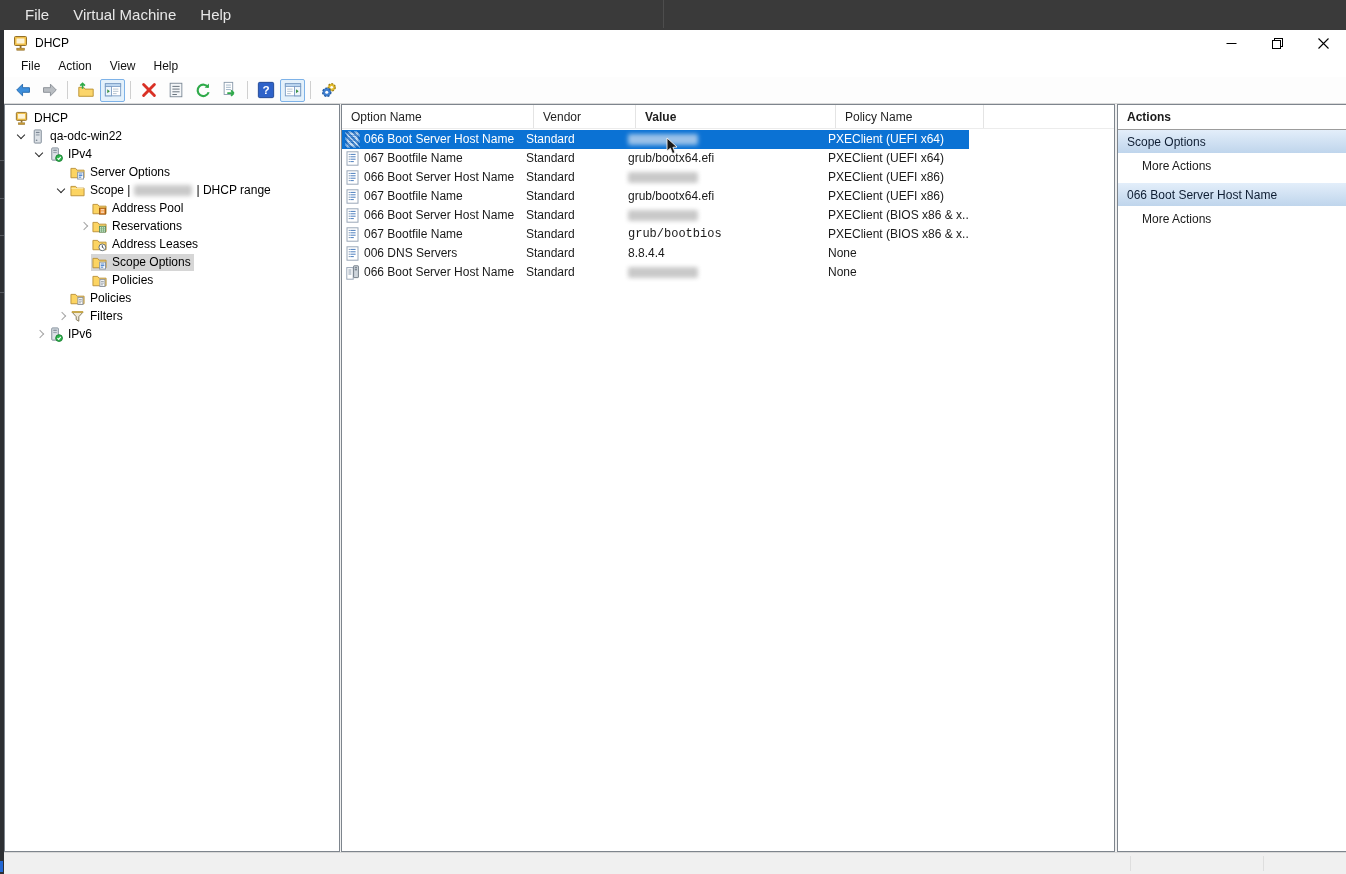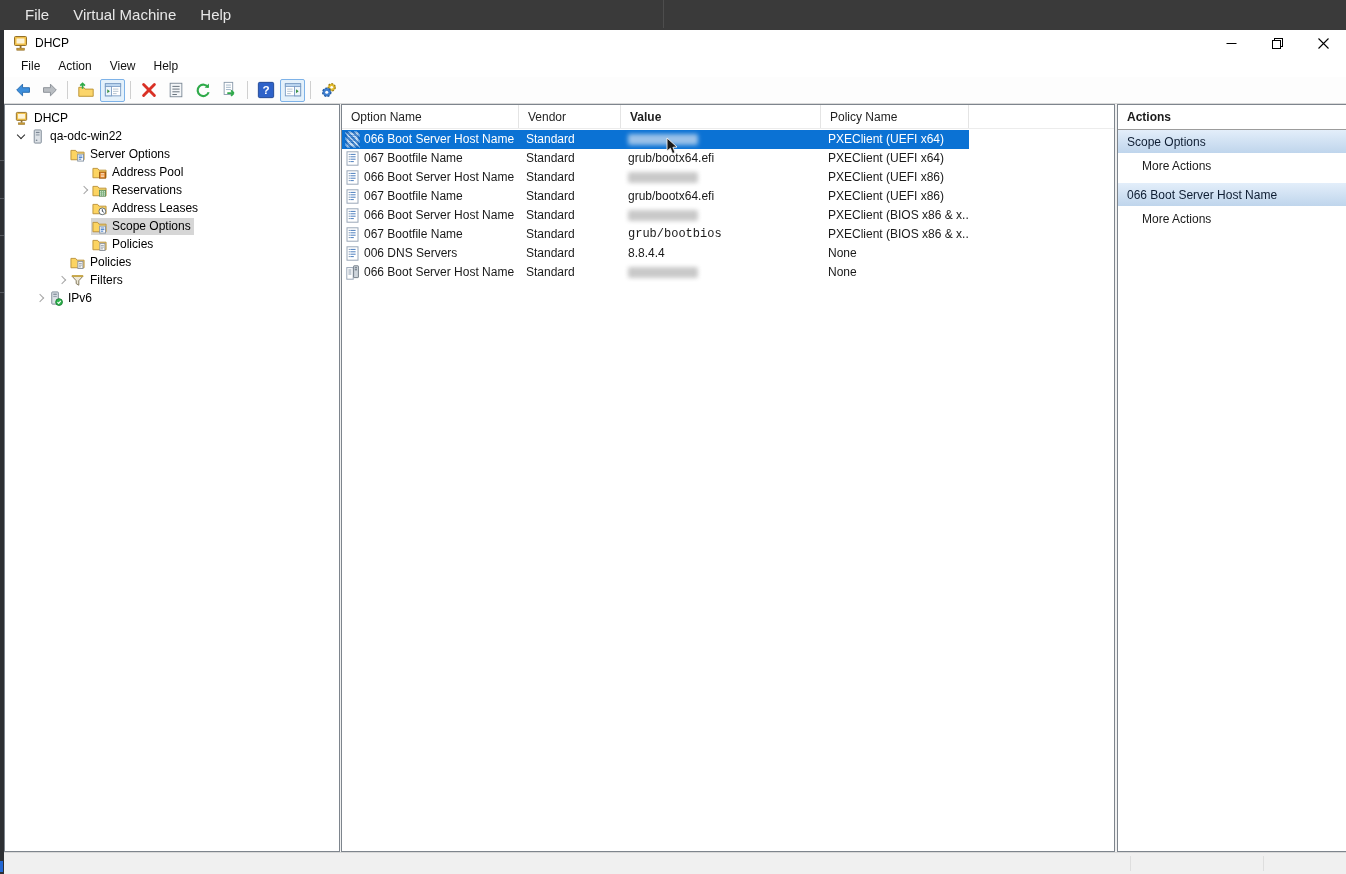--- a/index.html
+++ b/index.html
@@ -268,151 +268,182 @@
                   <rect x="4.5" y="1" width="7.5" height="14" rx=".8" fill="#dde2e7" stroke="#7b8794"></rect>
                   <rect x="6.2" y="3" width="4" height="1.4" fill="#7b8794"></rect>
                   <rect x="6.2" y="5.6" width="4" height="1.4" fill="#9aa5b0"></rect>
                   <circle cx="7" cy="12" r=".9" fill="#7b8794"></circle>
                 </svg>
               </span>
               <span class="tree-label">qa-odc-win22</span>
             </span>
           </div>
           <div class="tree-row">
-            <span class="tree-indent" style="width: 50px;"></span>
-            <span class="chev none"></span>
-            <span class="tree-hl">
-              <span class="icon tree-ic">
-                <svg viewBox="0 0 16 16">
-                  <path d="M1 13.6 V3.6 h5 l1.4 1.9 H15 v8.1 Z" fill="#fcd462" stroke="#bc923a"></path>
-                  <rect x="8.2" y="7.6" width="6.2" height="7.4" fill="#fff" stroke="#8392a4"></rect>
-                  <path d="M9.4 9.6h3.8M9.4 11.3h3.8M9.4 13h2.6" stroke="#3c78c8"></path>
-                </svg>
-              </span>
-              <span class="tree-label">Server Options</span>
-            </span>
-          </div>
-          <div class="tree-row">
-            <span class="tree-indent" style="width: 72px;"></span>
-            <span class="chev none"></span>
-            <span class="tree-hl">
-              <span class="icon tree-ic">
-                <svg viewBox="0 0 16 16">
-                  <path d="M1 13.6 V3.6 h5 l1.4 1.9 H15 v8.1 Z" fill="#fcd462" stroke="#bc923a"></path>
-                  <rect x="8" y="7.6" width="6.4" height="6.4" fill="#e88a2e" stroke="#9c5a14"></rect>
-                  <path d="M9.4 9.2h3.6M9.4 10.8h3.6M9.4 12.4h3.6" stroke="#fbe3c6"></path>
-                </svg>
-              </span>
-              <span class="tree-label">Address Pool</span>
-            </span>
-          </div>
-          <div class="tree-row">
-            <span class="tree-indent" style="width: 72px;"></span>
-            <span class="chev right"></span>
-            <span class="tree-hl">
-              <span class="icon tree-ic">
-                <svg viewBox="0 0 16 16">
-                  <path d="M1 13.6 V3.6 h5 l1.4 1.9 H15 v8.1 Z" fill="#fcd462" stroke="#bc923a"></path>
-                  <rect x="8" y="7.8" width="6.4" height="6.2" fill="#eaf5ea" stroke="#5a8a5a"></rect>
-                  <path d="M8 9.8h6.4M8 11.8h6.4M10.2 7.8v6.2M12.3 7.8v6.2" stroke="#7cb07c"></path>
-                </svg>
-              </span>
-              <span class="tree-label">Reservations</span>
-            </span>
-          </div>
-          <div class="tree-row">
-            <span class="tree-indent" style="width: 72px;"></span>
-            <span class="chev none"></span>
-            <span class="tree-hl">
-              <span class="icon tree-ic">
-                <svg viewBox="0 0 16 16">
-                  <path d="M1 13.6 V3.6 h5 l1.4 1.9 H15 v8.1 Z" fill="#fcd462" stroke="#bc923a"></path>
-                  <circle cx="11" cy="11" r="3.6" fill="#fff" stroke="#5b6770"></circle>
-                  <path d="M11 8.8 v2.2 l1.6 1" stroke="#2b3540" fill="none"></path>
-                </svg>
-              </span>
-              <span class="tree-label">Address Leases</span>
-            </span>
-          </div>
-          <div class="tree-row">
-            <span class="tree-indent" style="width: 72px;"></span>
-            <span class="chev none"></span>
-            <span class="tree-hl selected">
-              <span class="icon tree-ic">
-                <svg viewBox="0 0 16 16">
-                  <path d="M1 13.6 V3.6 h5 l1.4 1.9 H15 v8.1 Z" fill="#fcd462" stroke="#bc923a"></path>
-                  <rect x="8.2" y="7.6" width="6.2" height="7.4" fill="#fff" stroke="#8392a4"></rect>
-                  <path d="M9.4 9.6h3.8M9.4 11.3h3.8M9.4 13h2.6" stroke="#3c78c8"></path>
-                </svg>
-              </span>
-              <span class="tree-label">Scope Options</span>
-            </span>
-          </div>
-          <div class="tree-row">
-            <span class="tree-indent" style="width: 72px;"></span>
-            <span class="chev none"></span>
-            <span class="tree-hl">
-              <span class="icon tree-ic">
-                <svg viewBox="0 0 16 16">
-                  <path d="M1 13.6 V3.6 h5 l1.4 1.9 H15 v8.1 Z" fill="#fcd462" stroke="#bc923a"></path>
-                  <rect x="8.4" y="6.8" width="5.4" height="7.6" fill="#f6f6f6" stroke="#8d949c"></rect>
-                  <path d="M9.6 9h3M9.6 10.8h3M9.6 12.6h2" stroke="#9aa2ab"></path>
-                </svg>
-              </span>
-              <span class="tree-label">Policies</span>
-            </span>
-          </div>
-          <div class="tree-row">
-            <span class="tree-indent" style="width: 50px;"></span>
-            <span class="chev none"></span>
-            <span class="tree-hl">
-              <span class="icon tree-ic">
-                <svg viewBox="0 0 16 16">
-                  <path d="M1 13.6 V3.6 h5 l1.4 1.9 H15 v8.1 Z" fill="#fcd462" stroke="#bc923a"></path>
-                  <rect x="8.4" y="6.8" width="5.4" height="7.6" fill="#f6f6f6" stroke="#8d949c"></rect>
-                  <path d="M9.6 9h3M9.6 10.8h3M9.6 12.6h2" stroke="#9aa2ab"></path>
-                </svg>
-              </span>
-              <span class="tree-label">Policies</span>
-            </span>
-          </div>
-          <div class="tree-row">
-            <span class="tree-indent" style="width: 50px;"></span>
-            <span class="chev right"></span>
-            <span class="tree-hl">
-              <span class="icon tree-ic">
-                <svg viewBox="0 0 16 16">
-                  <path d="M2 3.2 h12 l-4.6 5 v4.8 l-2.8 -1.7 V8.2 Z" fill="#efe9d8" stroke="#7d7355"></path>
-                  <path d="M2 3.2 h12" stroke="#caa63e" stroke-width="1.8"></path>
-                </svg>
-              </span>
-              <span class="tree-label">Filters</span>
-            </span>
-          </div>
-          <div class="tree-row">
             <span class="tree-indent" style="width: 28px;"></span>
-            <span class="chev right"></span>
+            <span class="chev down"></span>
             <span class="tree-hl">
               <span class="icon tree-ic">
                 <svg viewBox="0 0 16 16">
                   <rect x="4" y="1" width="7" height="13" rx=".8" fill="#dde2e7" stroke="#7b8794"></rect>
                   <rect x="5.6" y="2.8" width="3.8" height="1.3" fill="#7b8794"></rect>
                   <rect x="5.6" y="5.2" width="3.8" height="1.3" fill="#9aa5b0"></rect>
                   <circle cx="11.8" cy="11.8" r="3.6" fill="#2db84d" stroke="#1d7e34"></circle>
                   <path d="M10.1 11.9 l1.3 1.3 2.2-2.6" stroke="#fff" stroke-width="1.2" fill="none"></path>
                 </svg>
               </span>
+              <span class="tree-label">IPv4</span>
+            </span>
+          </div>
+          <div class="tree-row">
+            <span class="tree-indent" style="width: 50px;"></span>
+            <span class="chev none"></span>
+            <span class="tree-hl">
+              <span class="icon tree-ic">
+                <svg viewBox="0 0 16 16">
+                  <path d="M1 13.6 V3.6 h5 l1.4 1.9 H15 v8.1 Z" fill="#fcd462" stroke="#bc923a"></path>
+                  <rect x="8.2" y="7.6" width="6.2" height="7.4" fill="#fff" stroke="#8392a4"></rect>
+                  <path d="M9.4 9.6h3.8M9.4 11.3h3.8M9.4 13h2.6" stroke="#3c78c8"></path>
+                </svg>
+              </span>
+              <span class="tree-label">Server Options</span>
+            </span>
+          </div>
+          <div class="tree-row">
+            <span class="tree-indent" style="width: 50px;"></span>
+            <span class="chev down"></span>
+            <span class="tree-hl">
+              <span class="icon tree-ic">
+                <svg viewBox="0 0 16 16">
+                  <path d="M1 13.6 V3.6 h5 l1.4 1.9 H15 v8.1 Z" fill="#fcd462" stroke="#bc923a"></path>
+                  <path d="M1.6 5.8 H14.4" stroke="#fde9a8"></path>
+                </svg>
+              </span>
+              <span class="tree-label">Scope |</span>
+              <span class="redact tree"></span>
+              <span class="tree-label">| DHCP range</span>
+            </span>
+          </div>
+          <div class="tree-row">
+            <span class="tree-indent" style="width: 72px;"></span>
+            <span class="chev none"></span>
+            <span class="tree-hl">
+              <span class="icon tree-ic">
+                <svg viewBox="0 0 16 16">
+                  <path d="M1 13.6 V3.6 h5 l1.4 1.9 H15 v8.1 Z" fill="#fcd462" stroke="#bc923a"></path>
+                  <rect x="8" y="7.6" width="6.4" height="6.4" fill="#e88a2e" stroke="#9c5a14"></rect>
+                  <path d="M9.4 9.2h3.6M9.4 10.8h3.6M9.4 12.4h3.6" stroke="#fbe3c6"></path>
+                </svg>
+              </span>
+              <span class="tree-label">Address Pool</span>
+            </span>
+          </div>
+          <div class="tree-row">
+            <span class="tree-indent" style="width: 72px;"></span>
+            <span class="chev right"></span>
+            <span class="tree-hl">
+              <span class="icon tree-ic">
+                <svg viewBox="0 0 16 16">
+                  <path d="M1 13.6 V3.6 h5 l1.4 1.9 H15 v8.1 Z" fill="#fcd462" stroke="#bc923a"></path>
+                  <rect x="8" y="7.8" width="6.4" height="6.2" fill="#eaf5ea" stroke="#5a8a5a"></rect>
+                  <path d="M8 9.8h6.4M8 11.8h6.4M10.2 7.8v6.2M12.3 7.8v6.2" stroke="#7cb07c"></path>
+                </svg>
+              </span>
+              <span class="tree-label">Reservations</span>
+            </span>
+          </div>
+          <div class="tree-row">
+            <span class="tree-indent" style="width: 72px;"></span>
+            <span class="chev none"></span>
+            <span class="tree-hl">
+              <span class="icon tree-ic">
+                <svg viewBox="0 0 16 16">
+                  <path d="M1 13.6 V3.6 h5 l1.4 1.9 H15 v8.1 Z" fill="#fcd462" stroke="#bc923a"></path>
+                  <circle cx="11" cy="11" r="3.6" fill="#fff" stroke="#5b6770"></circle>
+                  <path d="M11 8.8 v2.2 l1.6 1" stroke="#2b3540" fill="none"></path>
+                </svg>
+              </span>
+              <span class="tree-label">Address Leases</span>
+            </span>
+          </div>
+          <div class="tree-row">
+            <span class="tree-indent" style="width: 72px;"></span>
+            <span class="chev none"></span>
+            <span class="tree-hl selected">
+              <span class="icon tree-ic">
+                <svg viewBox="0 0 16 16">
+                  <path d="M1 13.6 V3.6 h5 l1.4 1.9 H15 v8.1 Z" fill="#fcd462" stroke="#bc923a"></path>
+                  <rect x="8.2" y="7.6" width="6.2" height="7.4" fill="#fff" stroke="#8392a4"></rect>
+                  <path d="M9.4 9.6h3.8M9.4 11.3h3.8M9.4 13h2.6" stroke="#3c78c8"></path>
+                </svg>
+              </span>
+              <span class="tree-label">Scope Options</span>
+            </span>
+          </div>
+          <div class="tree-row">
+            <span class="tree-indent" style="width: 72px;"></span>
+            <span class="chev none"></span>
+            <span class="tree-hl">
+              <span class="icon tree-ic">
+                <svg viewBox="0 0 16 16">
+                  <path d="M1 13.6 V3.6 h5 l1.4 1.9 H15 v8.1 Z" fill="#fcd462" stroke="#bc923a"></path>
+                  <rect x="8.4" y="6.8" width="5.4" height="7.6" fill="#f6f6f6" stroke="#8d949c"></rect>
+                  <path d="M9.6 9h3M9.6 10.8h3M9.6 12.6h2" stroke="#9aa2ab"></path>
+                </svg>
+              </span>
+              <span class="tree-label">Policies</span>
+            </span>
+          </div>
+          <div class="tree-row">
+            <span class="tree-indent" style="width: 50px;"></span>
+            <span class="chev none"></span>
+            <span class="tree-hl">
+              <span class="icon tree-ic">
+                <svg viewBox="0 0 16 16">
+                  <path d="M1 13.6 V3.6 h5 l1.4 1.9 H15 v8.1 Z" fill="#fcd462" stroke="#bc923a"></path>
+                  <rect x="8.4" y="6.8" width="5.4" height="7.6" fill="#f6f6f6" stroke="#8d949c"></rect>
+                  <path d="M9.6 9h3M9.6 10.8h3M9.6 12.6h2" stroke="#9aa2ab"></path>
+                </svg>
+              </span>
+              <span class="tree-label">Policies</span>
+            </span>
+          </div>
+          <div class="tree-row">
+            <span class="tree-indent" style="width: 50px;"></span>
+            <span class="chev right"></span>
+            <span class="tree-hl">
+              <span class="icon tree-ic">
+                <svg viewBox="0 0 16 16">
+                  <path d="M2 3.2 h12 l-4.6 5 v4.8 l-2.8 -1.7 V8.2 Z" fill="#efe9d8" stroke="#7d7355"></path>
+                  <path d="M2 3.2 h12" stroke="#caa63e" stroke-width="1.8"></path>
+                </svg>
+              </span>
+              <span class="tree-label">Filters</span>
+            </span>
+          </div>
+          <div class="tree-row">
+            <span class="tree-indent" style="width: 28px;"></span>
+            <span class="chev right"></span>
+            <span class="tree-hl">
+              <span class="icon tree-ic">
+                <svg viewBox="0 0 16 16">
+                  <rect x="4" y="1" width="7" height="13" rx=".8" fill="#dde2e7" stroke="#7b8794"></rect>
+                  <rect x="5.6" y="2.8" width="3.8" height="1.3" fill="#7b8794"></rect>
+                  <rect x="5.6" y="5.2" width="3.8" height="1.3" fill="#9aa5b0"></rect>
+                  <circle cx="11.8" cy="11.8" r="3.6" fill="#2db84d" stroke="#1d7e34"></circle>
+                  <path d="M10.1 11.9 l1.3 1.3 2.2-2.6" stroke="#fff" stroke-width="1.2" fill="none"></path>
+                </svg>
+              </span>
               <span class="tree-label">IPv6</span>
             </span>
           </div>
         </div>
 
       <div class="pane list-pane">
         <div class="list-header" id="listHeader">
-            <div class="col-h" style="width: 177px;">Option Name</div>
+            <div class="col-h" style="width: 192px;">Option Name</div>
             <div class="col-h" style="width: 102px;">Vendor</div>
             <div class="col-h" style="width: 200px; font-weight: bold;">Value</div>
             <div class="col-h" style="width: 148px;">Policy Name</div>
           </div>
         <div class="list-rows" id="listRows">
             <div class="lrow selected">
               <div class="lcell first" style="width: 177px;">
                 <span class="icon li-ic">
                   <svg viewBox="0 0 13 15">
                     <rect x="1" y="0.8" width="11" height="13.4" fill="#fff" stroke="#9aa7b8"></rect>

